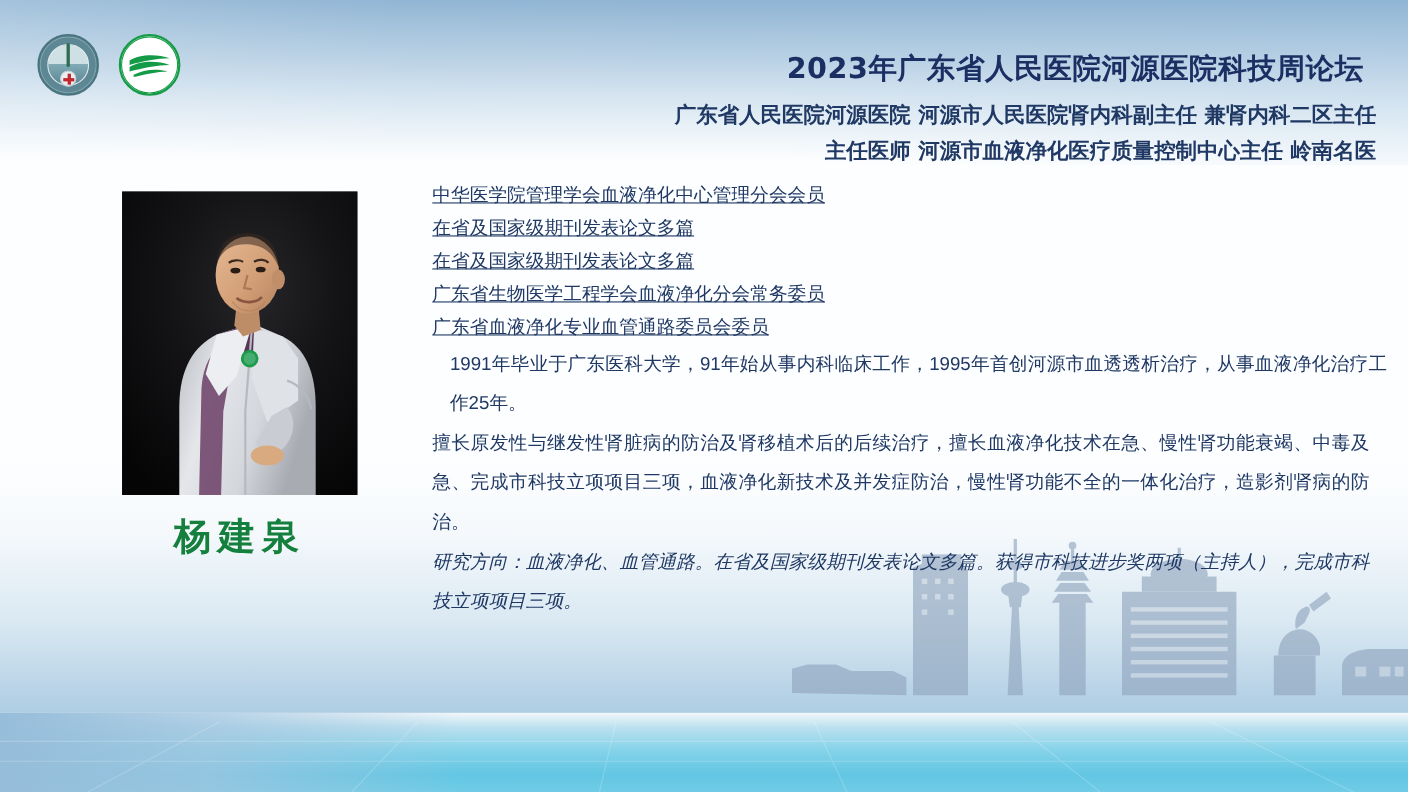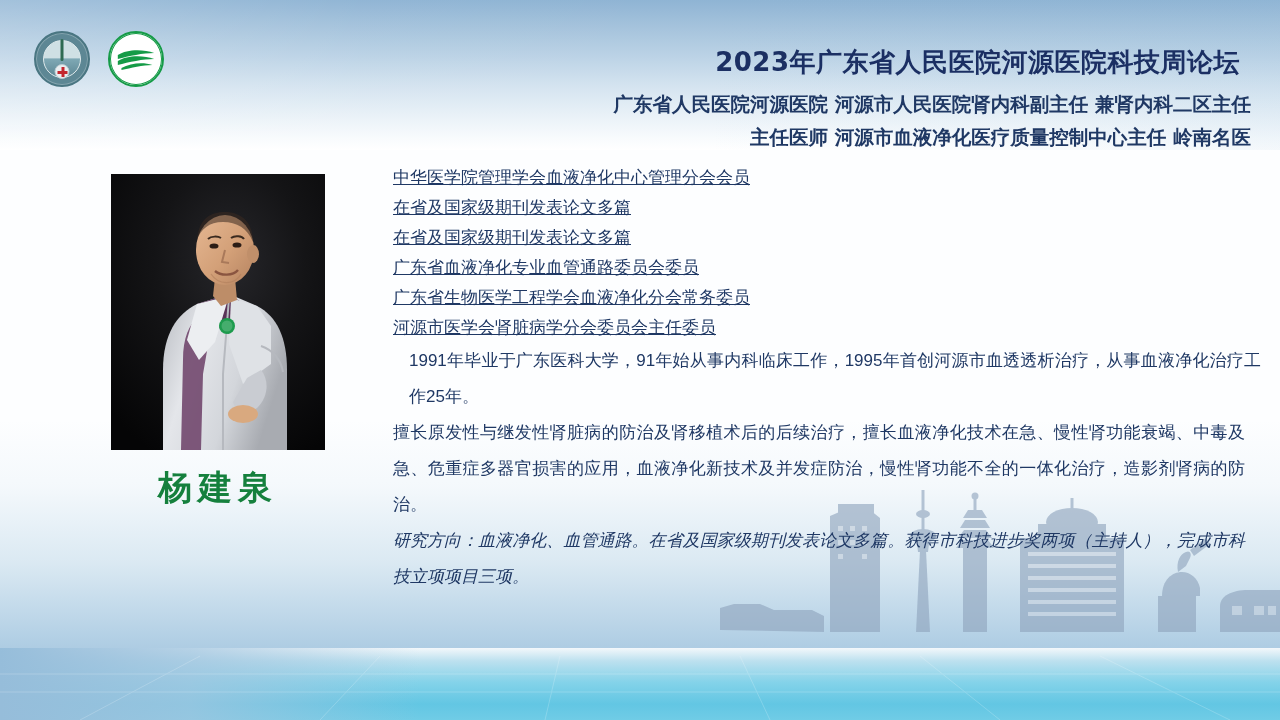--- a/index.html
+++ b/index.html
@@ -356,23 +356,22 @@
 
     <div class="heading-block">
       <div class="heading-line">广东省人民医院河源医院  河源市人民医院肾内科副主任  兼肾内科二区主任</div>
       <div class="heading-line">主任医师  河源市血液净化医疗质量控制中心主任  岭南名医</div>
     </div>
 
     <ul class="cred-list">
       <li class="cred-item">中华医学院管理学会血液净化中心管理分会会员</li>
       <li class="cred-item">在省及国家级期刊发表论文多篇</li>
       <li class="cred-item">在省及国家级期刊发表论文多篇</li>
+      <li class="cred-item">广东省生物医学工程学会血液净化分会常务委员</li>
       <li class="cred-item">广东省血液净化专业血管通路委员会委员</li>
-      <li class="cred-item">广东省生物医学工程学会血液净化分会常务委员</li>
-      <li class="cred-item">河源市医学会肾脏病学分会委员会主任委员</li>
     </ul>
 
     <p class="para p1">1991年毕业于广东医科大学，91年始从事内科临床工作，1995年首创河源市血透透析治疗，从事血液净化治疗工作25年。</p>
-    <p class="para p2">擅长原发性与继发性肾脏病的防治及肾移植术后的后续治疗，擅长血液净化技术在急、慢性肾功能衰竭、中毒及急、危重症多器官损害的应用，血液净化新技术及并发症防治，慢性肾功能不全的一体化治疗，造影剂肾病的防治。</p>
+    <p class="para p2">擅长原发性与继发性肾脏病的防治及肾移植术后的后续治疗，擅长血液净化技术在急、慢性肾功能衰竭、中毒及急、完成市科技立项项目三项，血液净化新技术及并发症防治，慢性肾功能不全的一体化治疗，造影剂肾病的防治。</p>
     <p class="para p3">研究方向：血液净化、血管通路。在省及国家级期刊发表论文多篇。获得市科技进步奖两项（主持人），完成市科技立项项目三项。</p>
 
   </div>
 </div>
 
 </body></html>

